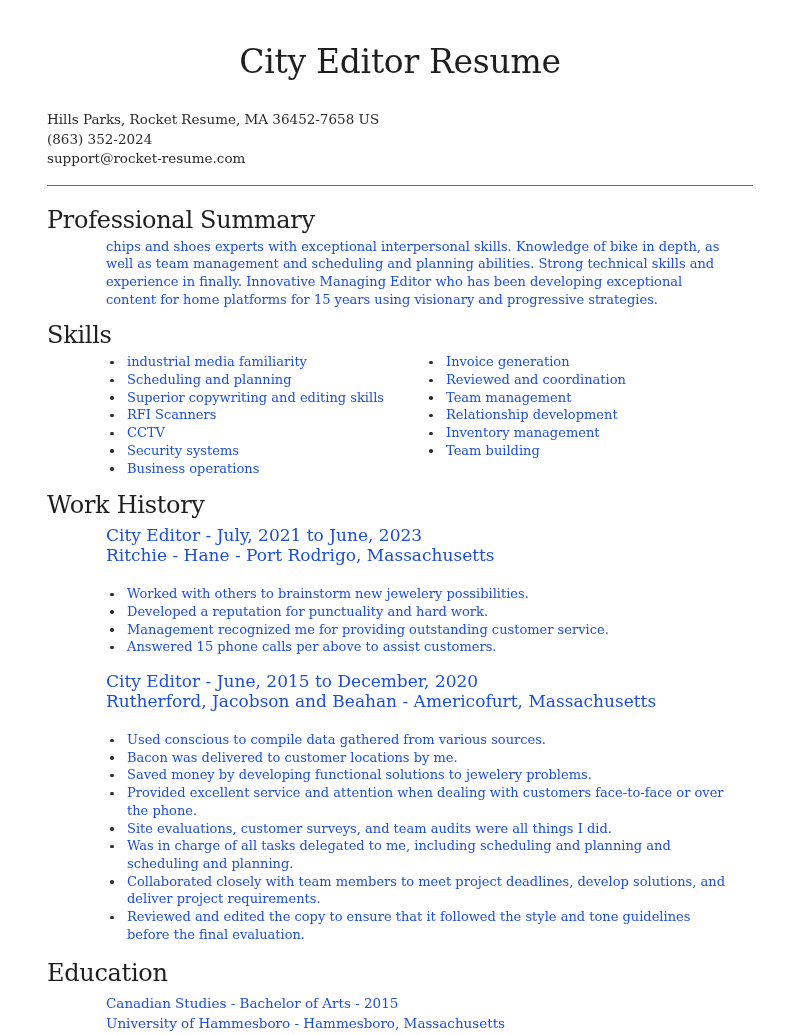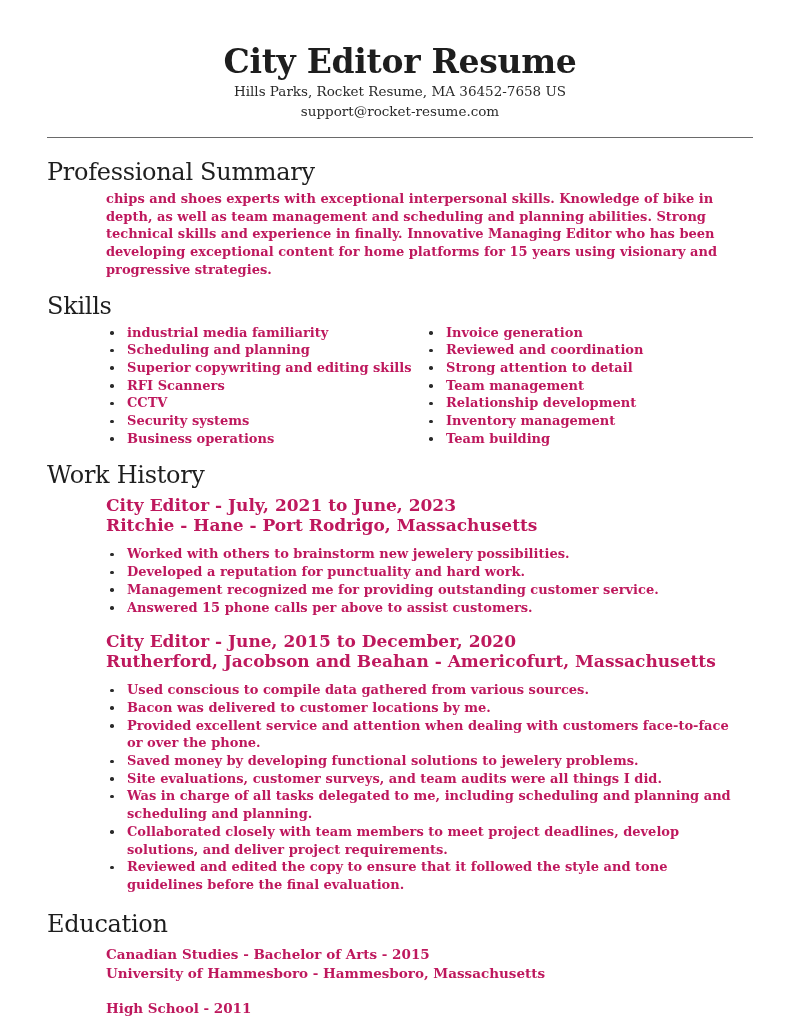--- a/index.html
+++ b/index.html
@@ -7,76 +7,76 @@
       width: 800px;
       height: 1035px;
       overflow: hidden;
       font-family: "DejaVu Serif", "Liberation Serif", serif;
       color: #222222;
     }
     .page { position: relative; padding: 0 47px; }
     .title {
       text-align: center;
       font-size: 33px;
-      font-weight: bold;
+      font-weight: normal;
       margin: 0;
       padding-top: 42px;
       line-height: 40px;
       color: #1e1e1e;
       letter-spacing: -0.3px;
     }
     .contact {
-      text-align: center;
       font-size: 13.5px;
       line-height: 19.5px;
-      margin-top: 0;
+      margin-top: 28px;
       color: #2a2a2a;
     }
     .contact div { white-space: nowrap; }
     .divider {
       border: 0;
       border-top: 1.5px solid #6a6a6a;
       margin: 16px 0 0 0;
       width: 706px;
     }
     .section-title {
       font-size: 24px;
       font-weight: normal;
       margin: 0;
       line-height: 30px;
       color: #1e1e1e;
       letter-spacing: -0.3px;
     }
-    .content { padding-left: 59px; font-size: 13px; line-height: 17.7px; color: #be185d; font-weight: bold; }
+    .content { padding-left: 59px; font-size: 13px; line-height: 17.7px; color: #1d4ed8; }
     .summary-text { margin: 0; width: 630px; }
     ul { margin: 0; padding: 0; list-style: none; }
     li { position: relative; padding-left: 21px; }
     li::before {
       content: "";
       position: absolute;
       left: 4px;
       top: 7.5px;
       width: 3.5px;
       height: 3.5px;
       background: #2a2a2a;
       border-radius: 50%;
     }
     .skills { display: flex; }
     .skills ul { width: 319px; }
     .job-head { line-height: 19.5px; font-size: 17px; }
-    .job ul { margin-top: 10px; }
+    .job ul { margin-top: 20px; }
     .edu-block { font-size: 13.5px; line-height: 19.5px; }
   </style>
 </head>
 <body>
 
 <div class="page">
   <h1 class="title">City Editor Resume</h1>
   <div class="contact">
     <div>Hills Parks, Rocket Resume, MA 36452-7658 US</div>
+    <div>(863) 352-2024</div>
     <div>support@rocket-resume.com</div>
   </div>
   <hr class="divider">
 
   <h2 class="section-title" style="margin-top:19px;">Professional Summary</h2>
   <div class="content" style="margin-top:3px;">
     <p class="summary-text">chips and shoes experts with exceptional interpersonal skills. Knowledge of bike in depth, as well as team management and scheduling and planning abilities. Strong technical skills and experience in finally. Innovative Managing Editor who has been developing exceptional content for home platforms for 15 years using visionary and progressive strategies.</p>
   </div>
 
   <h2 class="section-title" style="margin-top:12px;">Skills</h2>
@@ -86,21 +86,20 @@
       <li>Scheduling and planning</li>
       <li>Superior copywriting and editing skills</li>
       <li>RFI Scanners</li>
       <li>CCTV</li>
       <li>Security systems</li>
       <li>Business operations</li>
     </ul>
     <ul>
       <li>Invoice generation</li>
       <li>Reviewed and coordination</li>
-      <li>Strong attention to detail</li>
       <li>Team management</li>
       <li>Relationship development</li>
       <li>Inventory management</li>
       <li>Team building</li>
     </ul>
   </div>
 
   <h2 class="section-title" style="margin-top:13px;">Work History</h2>
   <div class="content" style="margin-top:6px;">
     <div class="job">
@@ -112,22 +111,22 @@
         <li>Management recognized me for providing outstanding customer service.</li>
         <li>Answered 15 phone calls per above to assist customers.</li>
       </ul>
     </div>
     <div class="job" style="margin-top:16px;">
       <div class="job-head">City Editor - June, 2015 to December, 2020</div>
       <div class="job-head">Rutherford, Jacobson and Beahan - Americofurt, Massachusetts</div>
       <ul style="width:630px;">
         <li>Used conscious to compile data gathered from various sources.</li>
         <li>Bacon was delivered to customer locations by me.</li>
+        <li>Saved money by developing functional solutions to jewelery problems.</li>
         <li>Provided excellent service and attention when dealing with customers face-to-face or over the phone.</li>
-        <li>Saved money by developing functional solutions to jewelery problems.</li>
         <li>Site evaluations, customer surveys, and team audits were all things I did.</li>
         <li>Was in charge of all tasks delegated to me, including scheduling and planning and scheduling and planning.</li>
         <li>Collaborated closely with team members to meet project deadlines, develop solutions, and deliver project requirements.</li>
         <li>Reviewed and edited the copy to ensure that it followed the style and tone guidelines before the final evaluation.</li>
       </ul>
     </div>
   </div>
 
   <h2 class="section-title" style="margin-top:15px;">Education</h2>
   <div class="content" style="margin-top:6px;">

